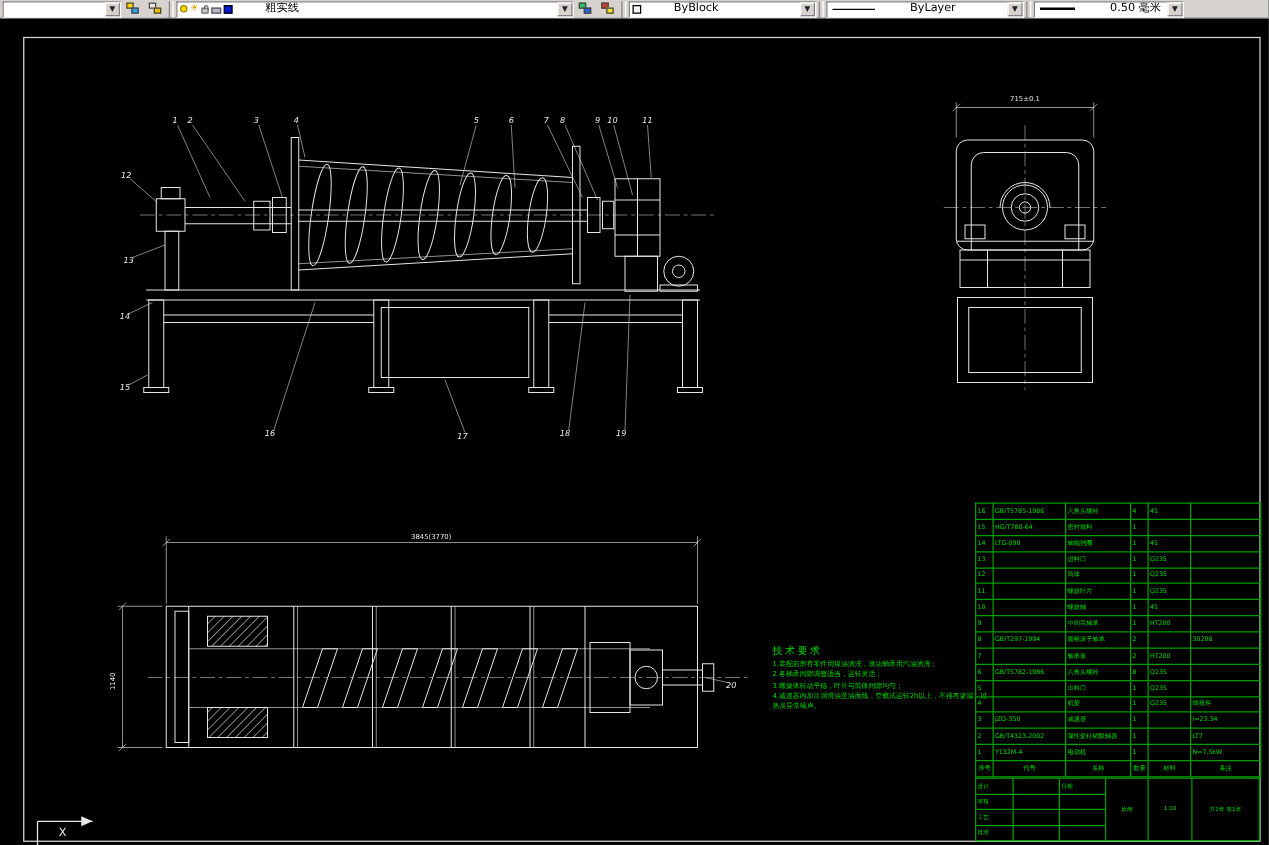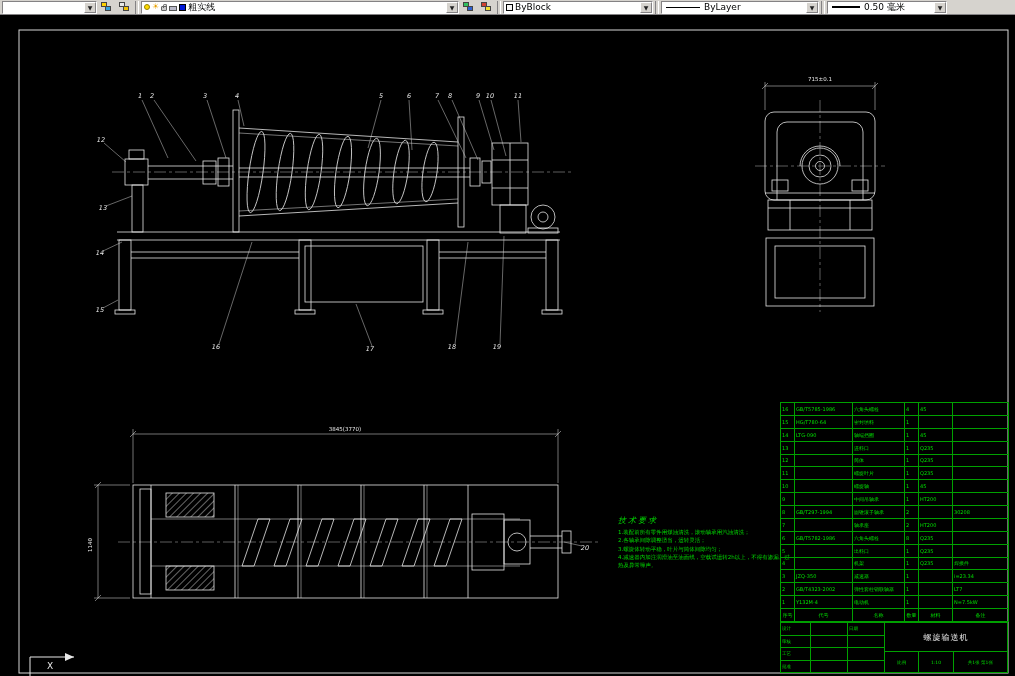--- a/index.html
+++ b/index.html
@@ -4,21 +4,21 @@
 <style>
   * { margin:0; padding:0; box-sizing:border-box; }
   html,body { width:1015px; height:676px; overflow:hidden; font-family:"DejaVu Sans",sans-serif; }
   .app { width:1015px; height:676px; display:flex; flex-direction:column; background:#000; }
 
   
   .toolbar { height:15px; background:#d6d3ce; border-bottom:1px solid #848284;
              display:flex; align-items:center; flex:none; padding-left:2px; }
   .combo { height:13px; background:#fff; border:1px solid; border-color:#848284 #fff #fff #848284;
            display:flex; align-items:center; font-size:9px; color:#000; padding-left:2px; flex:none; }
-  .combo .combo-text { flex:1; white-space:nowrap; overflow:hidden; line-height:11px; }
+  .combo .combo-text { flex:1; white-space:nowrap; overflow:hidden; line-height:11px;margin-left:24px; }
   .combo-btn { width:12px; height:11px; background:#d6d3ce; border:1px solid;
                border-color:#fff #848284 #848284 #fff; font-size:6px; line-height:9px;
                text-align:center; color:#222; flex:none; }
   .tb-btn { width:18px; height:14px; background:#d6d3ce; border:none;
             display:flex; align-items:center; justify-content:center; flex:none; }
   .sep { width:4px; height:13px; border-left:1px solid #848284; border-right:1px solid #fff; margin:0 2px; flex:none; }
   .icon-stack { position:relative; width:11px; height:10px; display:block; }
   .icon-stack b { position:absolute; width:6px; height:5px; border:1px solid #444; display:block; }
   .icon-stack b:first-child { left:0; top:0; }
   .icon-stack b:last-child { left:4px; top:4px; }
@@ -33,21 +33,21 @@
   .color-swatch { width:7px; height:7px; background:#f4f4f4; border:1px solid #000; flex:none; margin-right:2px; }
   .lt-sample { width:34px; height:1px; background:#000; flex:none; margin:0 4px 0 2px; }
   .lw-sample { width:28px; height:2px; background:#000; flex:none; margin:0 4px 0 2px; }
 
   
   .canvas { position:relative; flex:1; background:#000; overflow:hidden; }
   .canvas svg { position:absolute; left:0; top:0; }
 
   
   .techreq { position:absolute; left:618px; top:500px; width:172px; color:#00dd00; }
-  .techreq-title { font-size:8px; letter-spacing:2px; margin-bottom:2px;font-style:italic; }
+  .techreq-title { font-size:8px; letter-spacing:2px; margin-bottom:2px; }
   .techreq-line { font-size:5.5px; line-height:1.5; }
 
   
   .bom { position:absolute; left:780px; top:387px; width:228px; height:220px; }
   .bom table { width:100%; height:100%; border-collapse:collapse; table-layout:fixed; }
   .bom td { border:1px solid #00a000; font-size:5px; color:#00e000; padding:0 1px;
             white-space:nowrap; overflow:hidden; height:11px; line-height:6px; vertical-align:middle; }
   .bom .bom-header td { text-align:center; }
 
   
@@ -529,21 +529,20 @@
           <span></span>
           <span></span>
         </div>
         <div class="tb-row">
           <span>批准</span>
           <span></span>
           <span></span>
         </div>
       </div>
       <div class="tblock-right">
-        <div class="tb-title">螺旋输送机</div>
         <div class="tb-bottom">
           <span>比例</span>
           <span>1:10</span>
           <span>共1张 第1张</span>
         </div>
       </div>
     </div>
 
   </div>
 </div>

